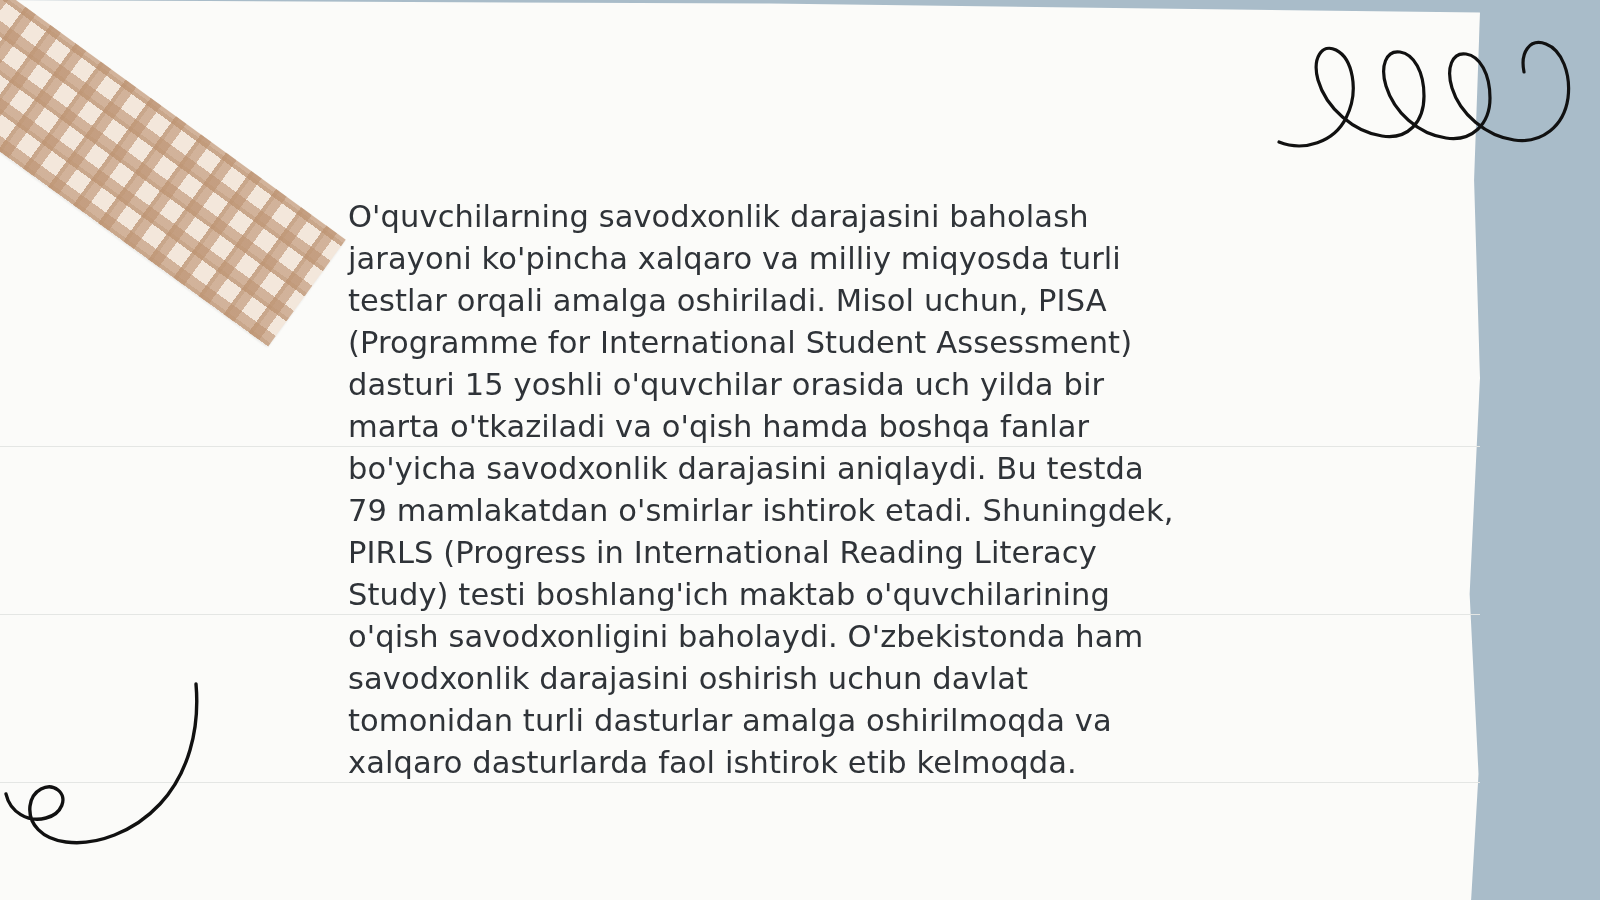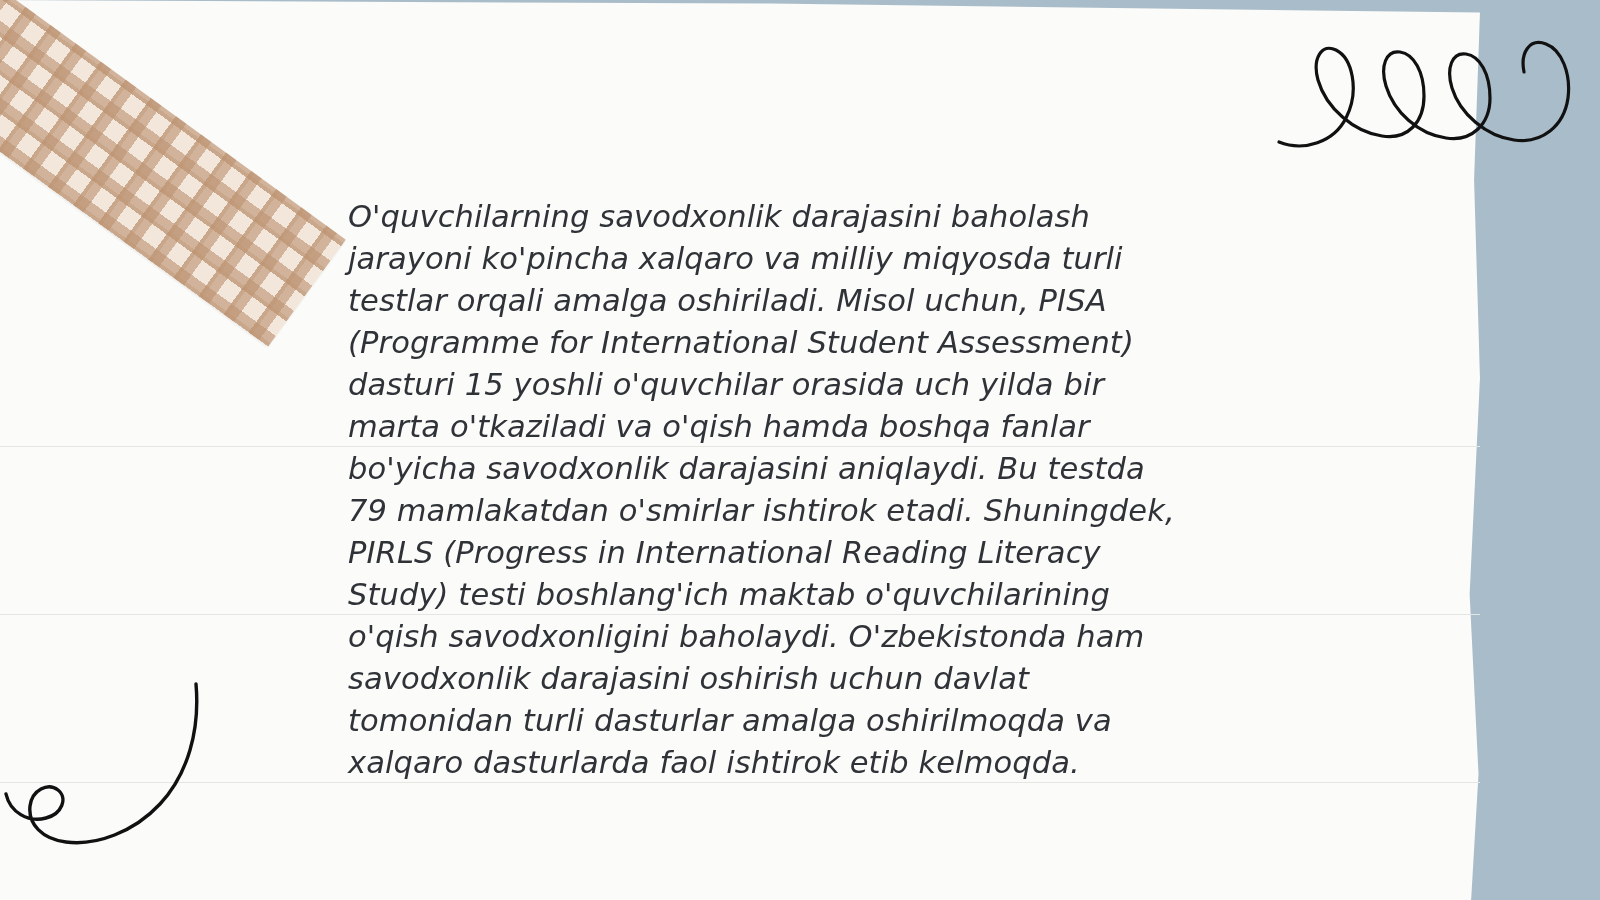--- a/index.html
+++ b/index.html
@@ -97,21 +97,20 @@
     position: absolute;
     left: 348px;
     top: 196px;
     width: 880px;
     font-size: 30.5px;
     line-height: 42px;
     color: #2f3338;
     letter-spacing: 0.1px;
     white-space: pre-line;
     font-family: "DejaVu Sans", sans-serif;
-    font-style: italic;
   }
 </style>
 </head>
 <body>
 
 <div id="slide">
 
   <div class="paper"></div>
 
   <div class="rule r1"></div>

